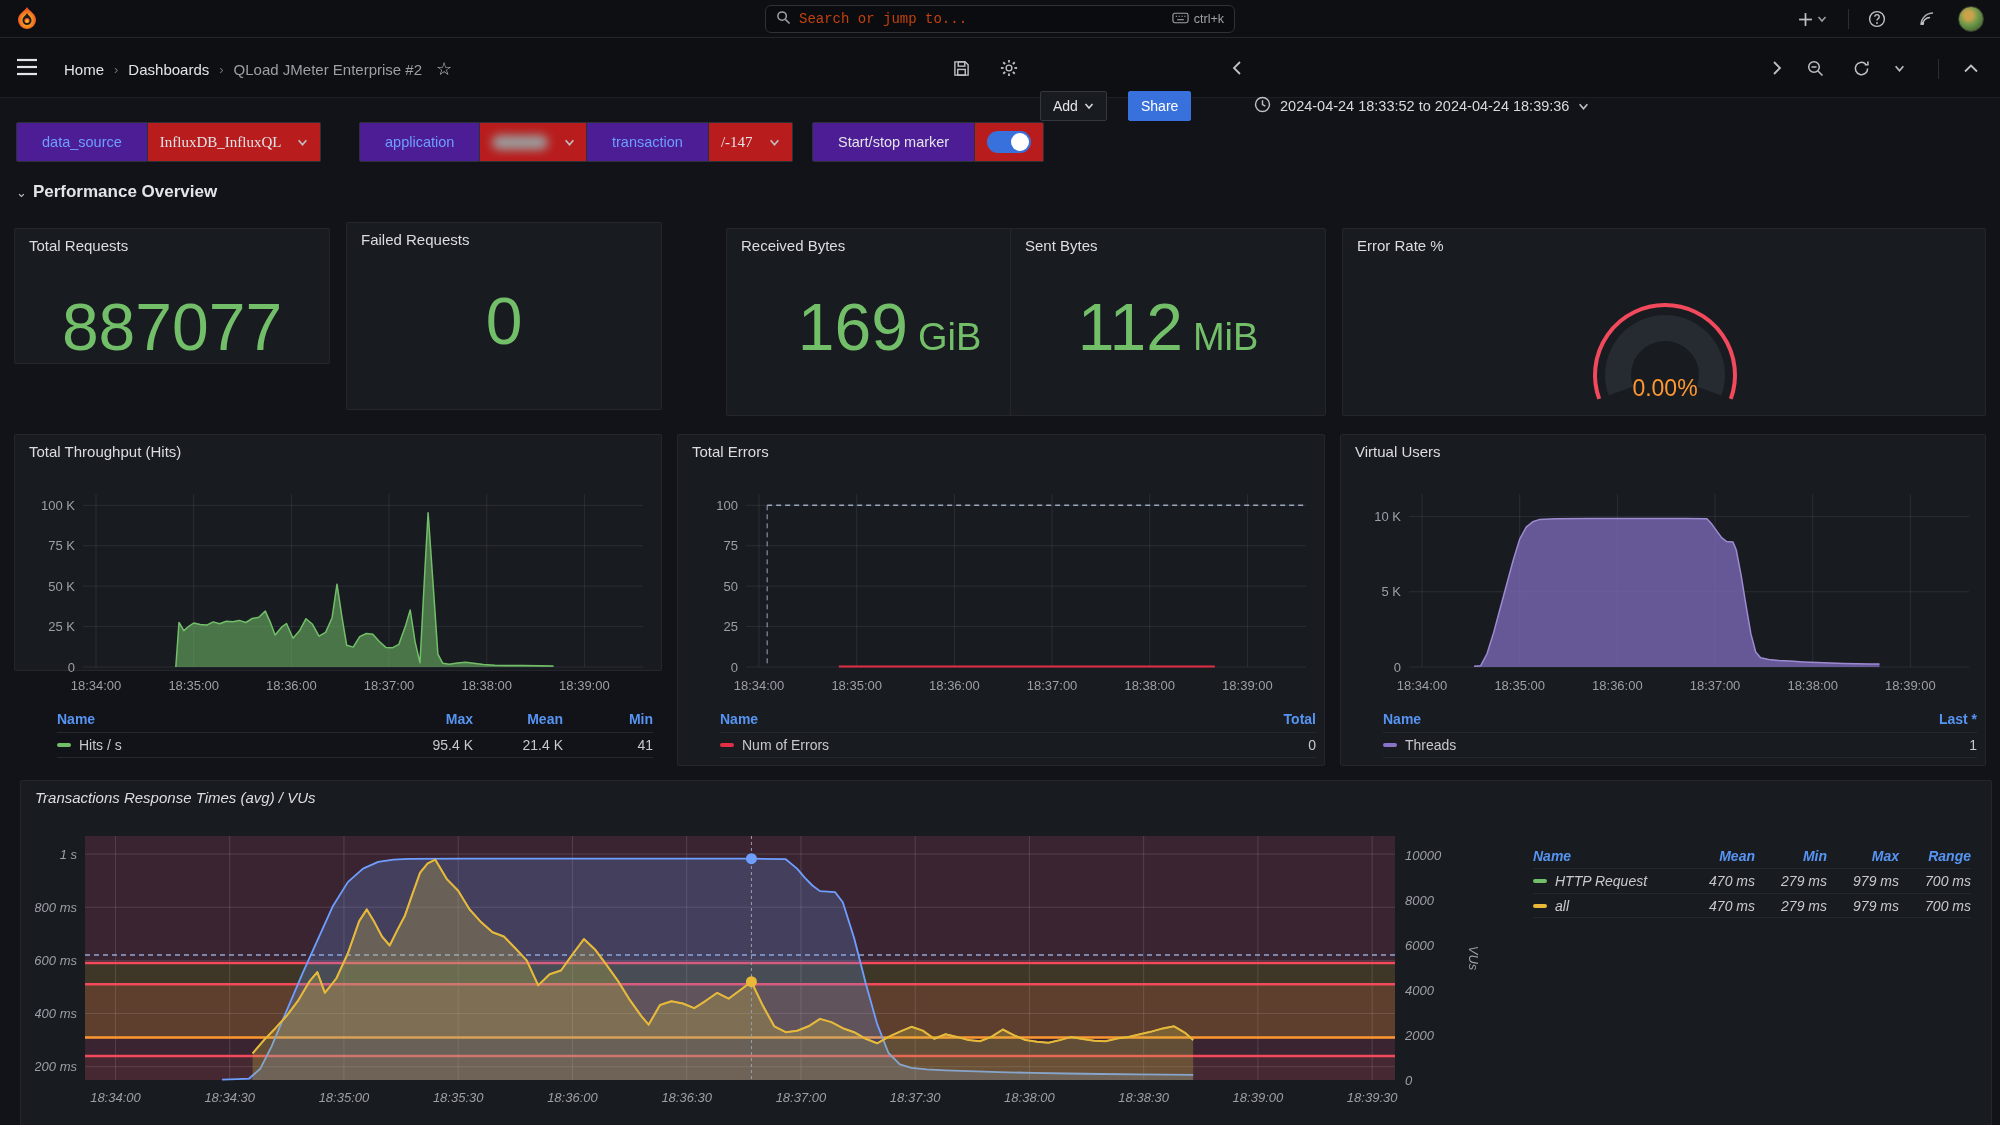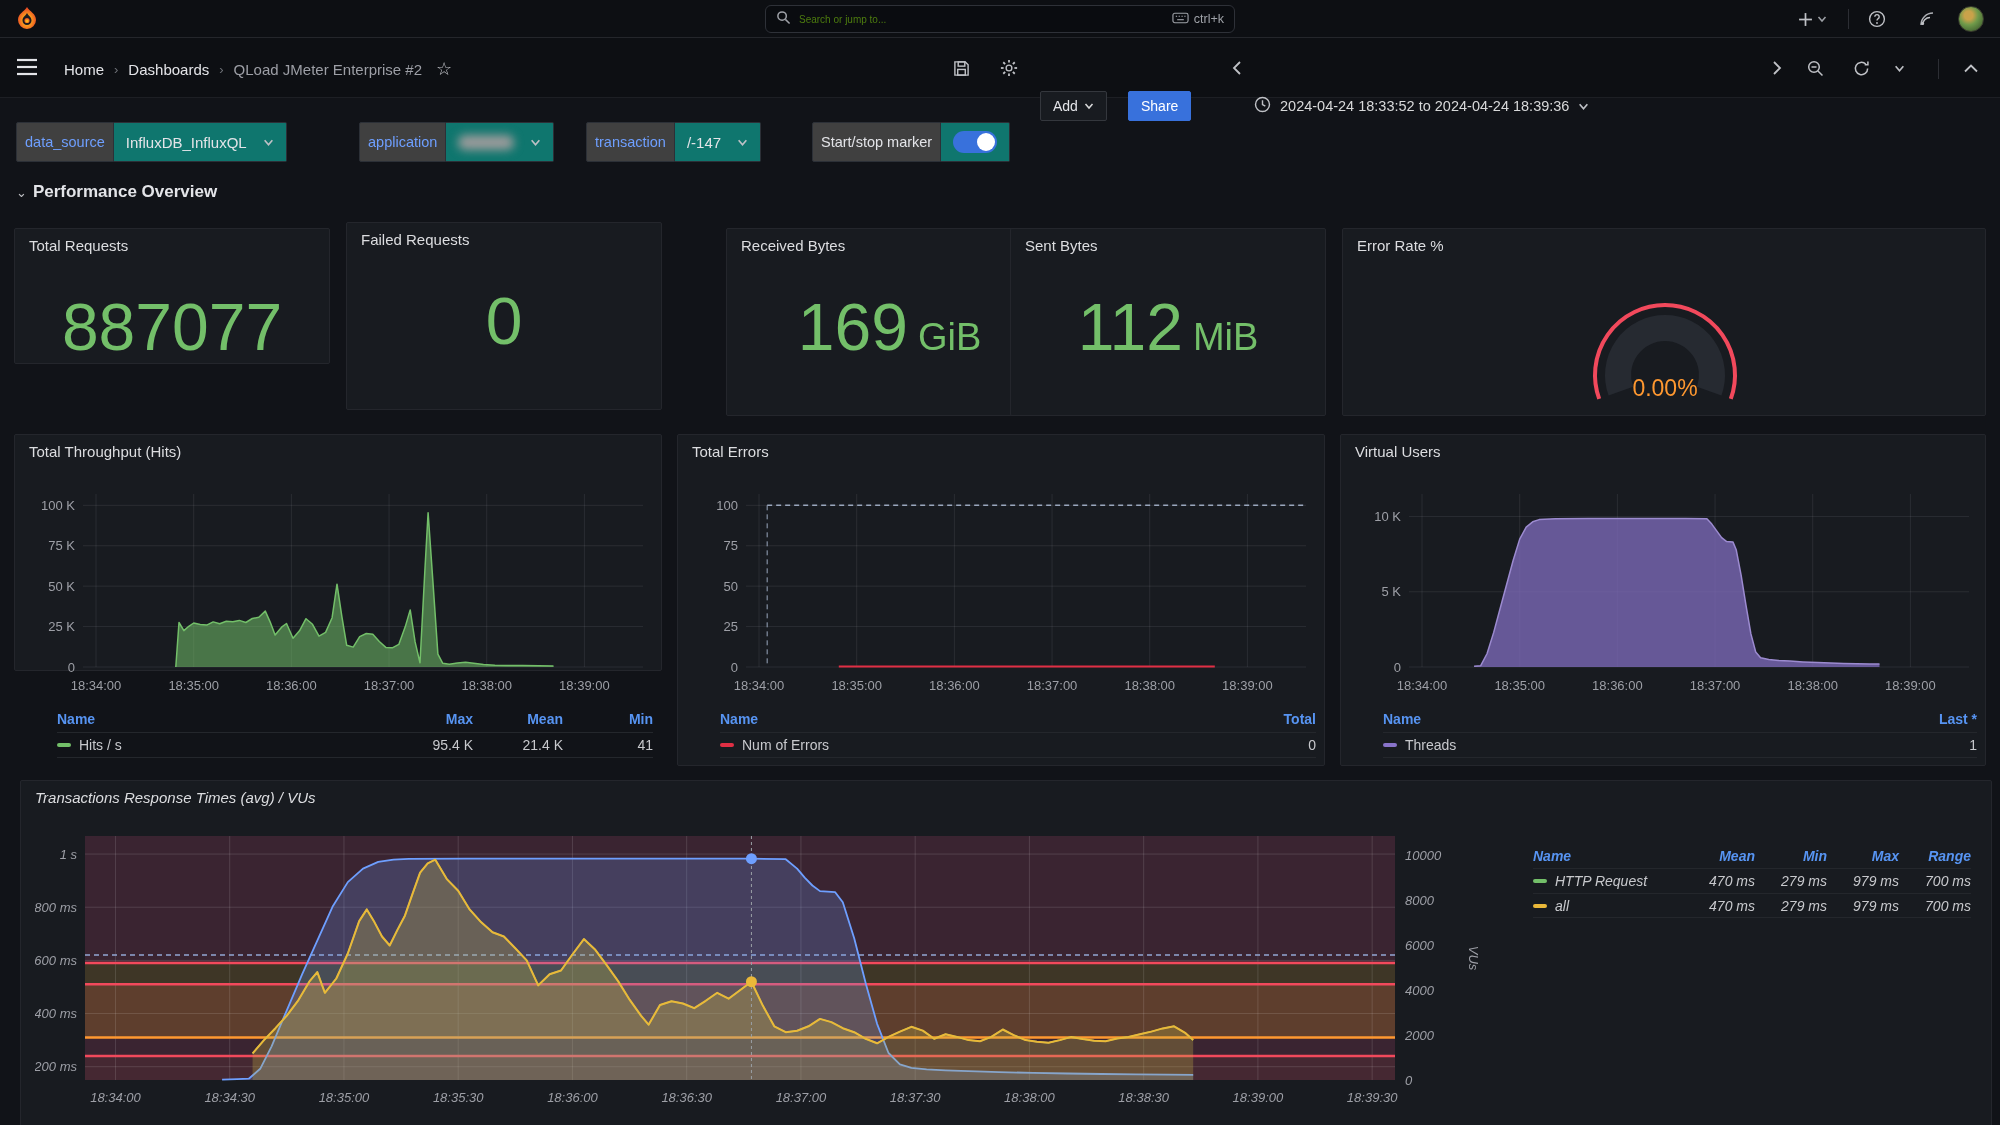--- a/index.html
+++ b/index.html
@@ -4,38 +4,38 @@
 <style>
   * { margin:0; padding:0; box-sizing:border-box; }
   html,body { width:2000px; height:1125px; overflow:hidden; }
   body { background:#111318; font-family:"Liberation Sans", sans-serif; color:#d8d9da; position:relative; }
   .abs { position:absolute; }
 
   
   .topbar { position:absolute; left:0; top:0; width:2000px; height:38px; background:#0d0f13; border-bottom:1px solid #24262b; }
   .navrow { position:absolute; left:0; top:38px; width:2000px; height:60px; background:#0d0f13; border-bottom:1px solid #1d1f24; }
   .searchbox { position:absolute; left:765px; top:5px; width:470px; height:28px; background:#0a0c10; border:1px solid #2e3138; border-radius:6px; display:flex; align-items:center; padding:0 10px; gap:8px; }
-  .searchbox .ph { color:#4d7c0f; font-size:10px; flex:1; }
+  .searchbox .ph { color:#c2410c; font-size:14px; flex:1;font-family:Liberation Mono, monospace; }
   .kbd { display:flex; align-items:center; gap:5px; color:#9fa2a8; font-size:12.5px; }
   .iconbtn { display:flex; align-items:center; justify-content:center; width:30px; height:30px; color:#9da0a6; cursor:pointer; }
   .vdiv { width:1px; height:20px; background:#2c2e34; }
   .avatar { width:26px; height:26px; border-radius:50%; background:radial-gradient(circle at 40% 35%, #c9a24a 0 20%, #6f9a4a 45%, #2f4a26 100%); border:1px solid #3a3d2e; }
 
   .crumb { display:flex; align-items:center; gap:10px; font-size:15px; }
   .crumb a { color:#e3e4e8; text-decoration:none; }
   .crumb .sep { color:#6f7278; font-size:13px; }
   .crumb .cur { color:#9d9fa6; }
   .btn { height:30px; display:inline-flex; align-items:center; gap:6px; padding:0 12px; border-radius:2px; font-size:14px; border:1px solid #34373d; background:#181b20; color:#e3e4e8; cursor:pointer; }
   .btn.primary { background:#3871dc; border-color:#3871dc; color:#fff; font-weight:500; }
   .timetxt { font-size:14.5px; color:#d8d9da; }
 
   
   .fgroup { position:absolute; top:122px; height:40px; display:flex; align-items:center; }
-  .flabel { height:40px; display:flex; align-items:center; padding:0 8px; background:#404040; border:1px solid #2c3037; border-radius:2px 0 0 2px; color:#6e9fff; font-size:14.5px; }
-  .fvalue { height:40px; display:flex; align-items:center; gap:16px; padding:0 12px; background:#0f766e; border:1px solid #2c3037; border-left:none; border-radius:0 2px 2px 0; color:#e3e4e8; font-size:15px; font-weight:500; }
+  .flabel { height:40px; display:flex; align-items:center; padding:0 25px; background:#4c1d95; border:1px solid #2c3037; border-radius:2px 0 0 2px; color:#6e9fff; font-size:14.5px; }
+  .fvalue { height:40px; display:flex; align-items:center; gap:16px; padding:0 12px; background:#b91c1c; border:1px solid #2c3037; border-left:none; border-radius:0 2px 2px 0; color:#e3e4e8; font-size:15px; font-weight:500;font-family:Liberation Serif, serif; }
   .blurblob { width:56px; height:15px; border-radius:7px; background:#9b9b9b; filter:blur(5px); }
   .toggle { width:44px; height:22px; border-radius:11px; background:#3871dc; position:relative; cursor:pointer; }
   .toggle .knob { position:absolute; right:2px; top:2px; width:18px; height:18px; border-radius:50%; background:#fff; }
 
   .section-h { position:absolute; left:16px; top:182px; display:flex; align-items:center; gap:6px; color:#e3e4e8; font-size:17px; font-weight:700; cursor:pointer; }
   .section-h .chev { font-size:13px; color:#c0c1c5; font-weight:400; }
 
   
   .panel { position:absolute; background:#181b20; border:1px solid #24262c; border-radius:2px; }
   .p-title { padding:8px 0 0 14px; font-size:15px; font-weight:500; color:#dcdde0; white-space:nowrap; }

